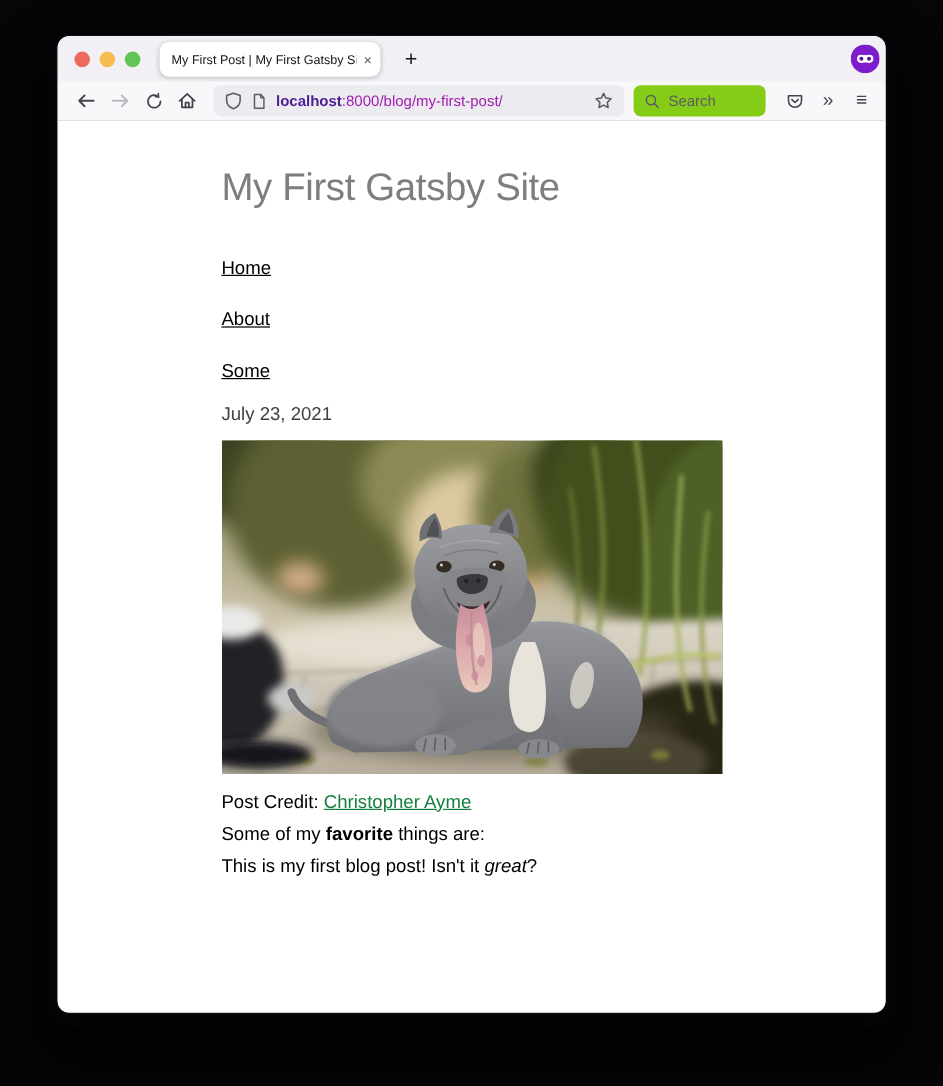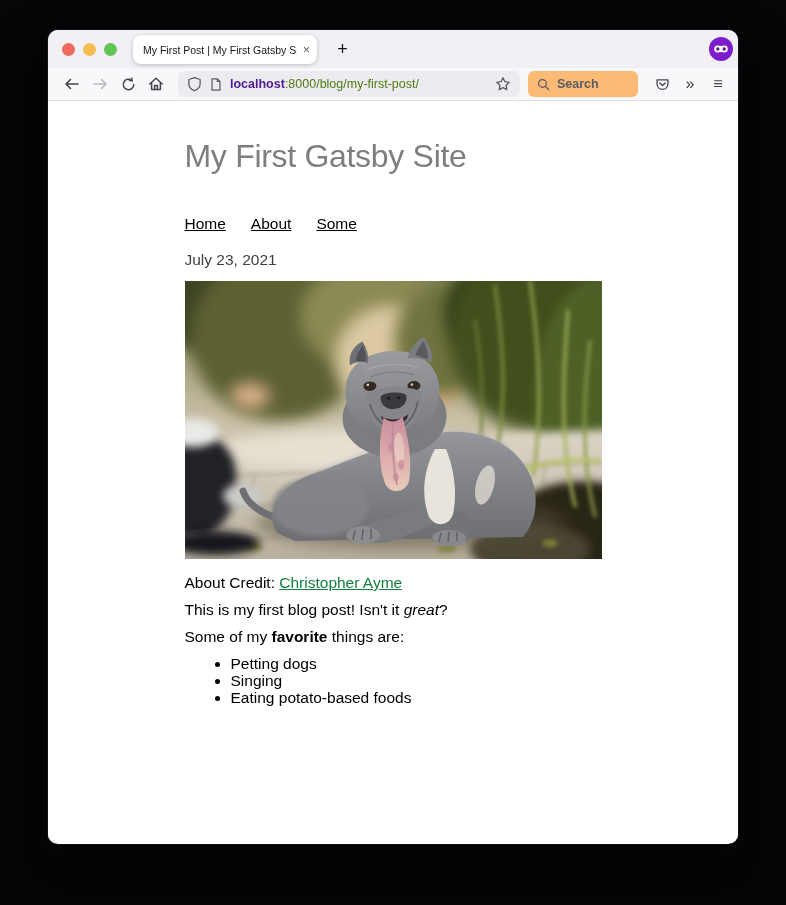--- a/index.html
+++ b/index.html
@@ -49,35 +49,35 @@
     display: flex; align-items: center; padding: 0 6px 0 10px;
   }
   .tbtn { width: 28px; height: 26px; border-radius: 4px; display: flex; align-items: center; justify-content: center; color: #45454e; flex: none; }
   .tbtn svg { display: block; }
   .urlbar {
     margin-left: 8px; width: 342px; height: 26px; background: #ececf0; border-radius: 6px;
     display: flex; align-items: center; padding: 0 9px; gap: 7px; flex: none;
   }
   .url-text { font-size: 12.5px; white-space: nowrap; overflow: hidden; }
   .url-host { color: #4c1d95; font-weight: bold; }
-  .url-path { color: #4d7c0f; font-weight: normal; }
+  .url-path { color: #a21caf; font-weight: normal; }
   .url-star { margin-left: auto; display: flex; }
   .searchbar {
-    margin-left: 8px; width: 110px; height: 26px; background: #fdba74; border-radius: 6px;
-    display: flex; align-items: center; padding: 0 9px; gap: 7px; flex: none; font-weight: bold;
+    margin-left: 8px; width: 110px; height: 26px; background: #84cc16; border-radius: 6px;
+    display: flex; align-items: center; padding: 0 9px; gap: 7px; flex: none;
   }
   .search-ph { font-size: 12.5px; color: #5b5b66; }
   .tb-right { display: flex; align-items: center; margin-left: 10px; }
   .glyphbtn { font-size: 16px; color: #45454e; width: 28px; height: 26px; display: flex; align-items: center; justify-content: center; }
 
   
   .content { height: 742px; background: #ffffff; overflow: hidden; }
   .container { width: 417px; margin: 0 auto; }
   .site-title { margin-top: 37px; font-size: 32px; line-height: 1.15; font-weight: normal; color: #7e7e7e; letter-spacing: -0.3px; }
-  .nav { margin-top: 40px; display: flex; gap: 25px; }
+  .nav { margin-top: 40px; display: flex; gap: 25px; flex-direction: column; }
   .nav a { font-size: 15.5px; line-height: 18px; color: #000000; text-decoration: underline; }
   .post-title { margin-top: 14px; font-size: 27px; line-height: 1.15; font-weight: bold; color: #663399; }
   .post-date { margin-top: 18px; font-size: 15.5px; line-height: 18px; color: #404040; }
   .hero { margin-top: 12px; width: 417px; height: 278px; }
   .hero svg { display: block; }
   .credit { margin-top: 15px; font-size: 15.5px; line-height: 18px; color: #000000; }
   .credit a { color: #15803d; text-decoration: underline; }
   .para { margin-top: 9px; font-size: 15.5px; line-height: 18px; color: #000000; }
   .things { margin-top: 9px; padding-left: 46px; font-size: 15.5px; }
   .things li { line-height: 17px; }
@@ -327,28 +327,23 @@
               <path d="M-11 30 C-17 52 -19 76 -13 96 C-9 107 7 107 11 95 C16 75 12 50 8 30 C2 36 -5 36 -11 30 Z" fill="url(#tng)"></path>
               <path d="M-2 36 C-4 58 -4 80 -1 98" stroke="#c08a96" stroke-width="2" fill="none" opacity="0.8"></path>
               <ellipse cx="3" cy="62" rx="5" ry="16" fill="#f0d8cc" opacity="0.6"></ellipse>
               <ellipse cx="-5" cy="60" rx="3" ry="5" fill="#c5879a" opacity="0.7"></ellipse>
               <ellipse cx="4" cy="78" rx="3" ry="5" fill="#c5879a" opacity="0.7"></ellipse>
               <ellipse cx="-2" cy="90" rx="3" ry="4" fill="#c5879a" opacity="0.7"></ellipse>
             </g>
           </svg>
         </div>
 
-        <p class="credit"><span>About Credit: </span><a href="#">Christopher Ayme</a></p>
+        <p class="credit"><span>Post Credit: </span><a href="#">Christopher Ayme</a></p>
+
+        <p class="para"><span>Some of my </span><b>favorite</b><span> things are:</span></p>
 
         <p class="para"><span>This is my first blog post! Isn't it </span><em>great</em><span>?</span></p>
 
-        <p class="para"><span>Some of my </span><b>favorite</b><span> things are:</span></p>
-
-        <ul class="things">
-          <li>Petting dogs</li>
-          <li>Singing</li>
-          <li>Eating potato-based foods</li>
-        </ul>
 
       </div>
     </div>
   </div>
 </div>
 
 </body></html>

